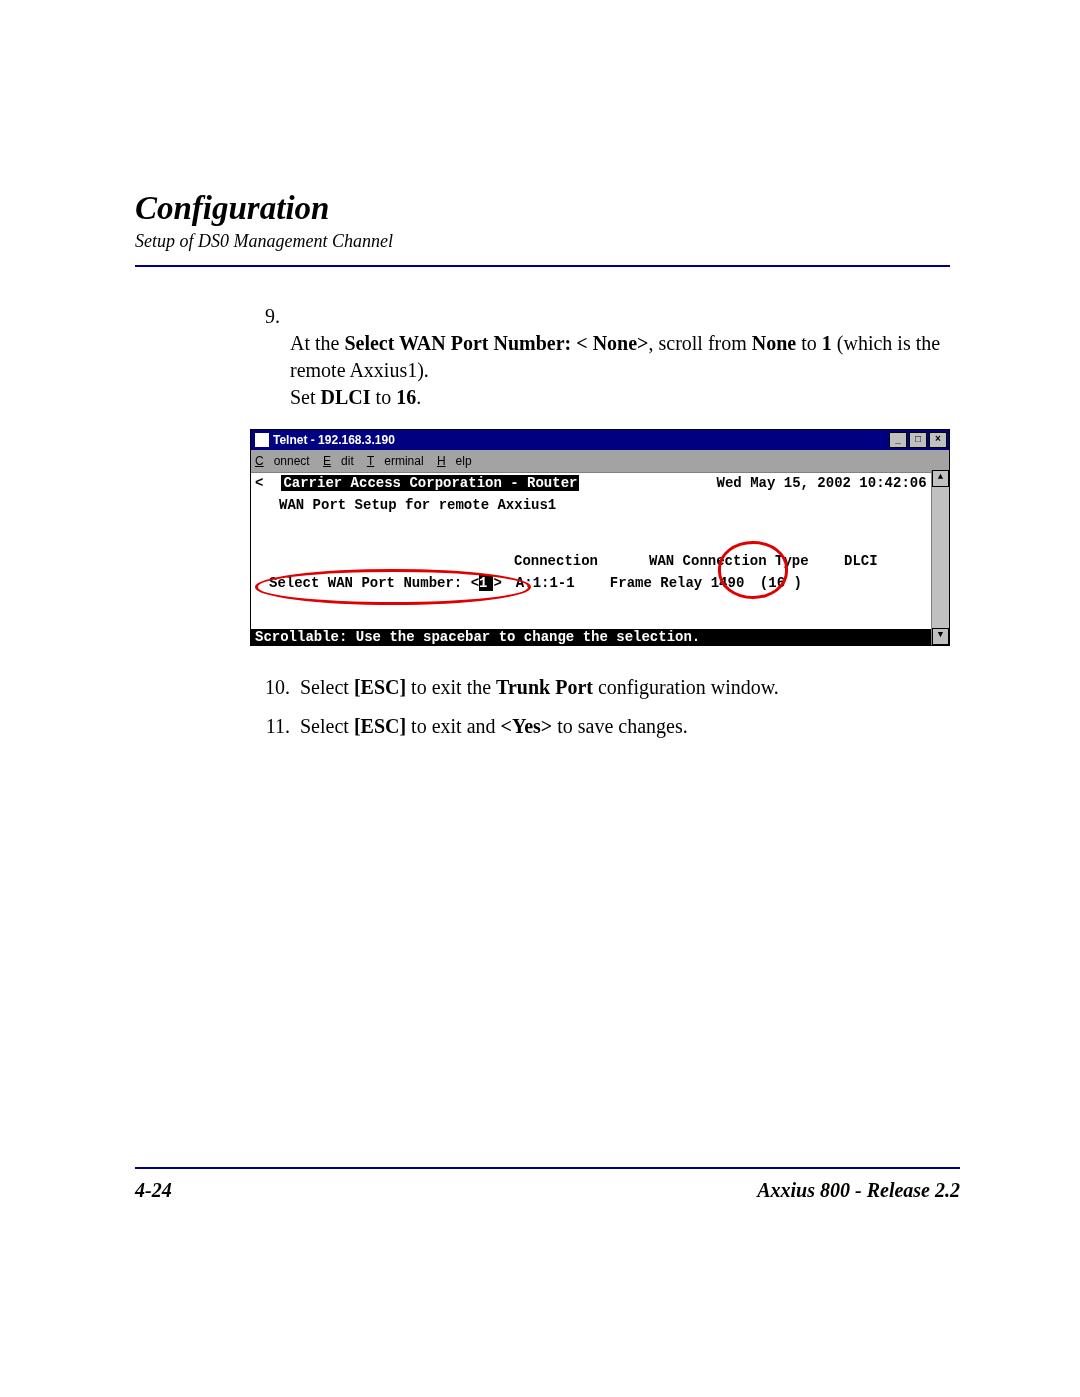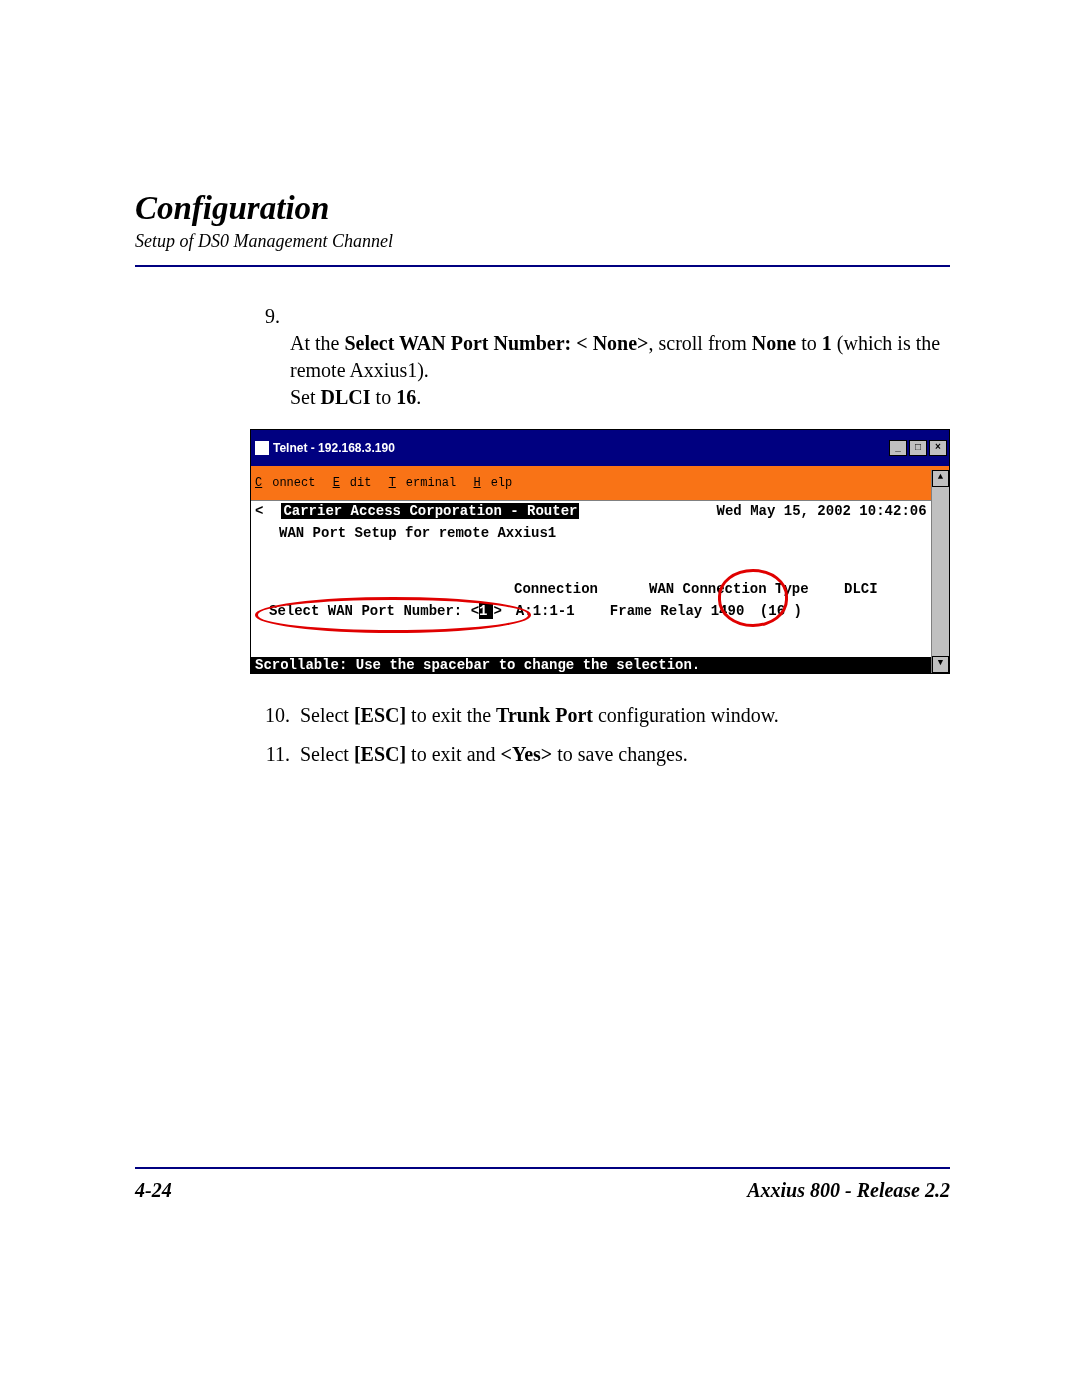--- a/index.html
+++ b/index.html
@@ -60,21 +60,21 @@
     background: #c0c0c0;
     font-family: "Courier New", monospace;
     font-size: 14px;
     position: relative;
   }
   .titlebar {
     background: #000080;
     color: #fff;
     display: flex;
     align-items: center;
-    height: 36px;
+    height: 20px;
     padding: 0 2px 0 4px;
     font-family: Tahoma, Arial, sans-serif;
     font-size: 12px;
     font-weight: bold;
   }
   .titlebar .icon {
     width: 14px;
     height: 14px;
     background: #fff;
     margin-right: 4px;
@@ -88,24 +88,24 @@
     border:1px solid #000;
     margin-left:2px;
     text-align:center;
     color:#000;
     font-weight:bold;
     font-size:10px;
     line-height:12px;
     font-family: Arial, sans-serif;
   }
   .menubar {
-    background: #f97316;
-    font-family: Liberation Mono, monospace;
+    background: #a3a3a3;
+    font-family: Liberation Sans, sans-serif;
     font-size: 12px;
-    padding: 10px 4px;
+    padding: 4px 4px;
     border-bottom: 1px solid #808080;
   }
   .menubar span { margin-right: 10px; }
   .menubar .ul { text-decoration: underline; }
 
   .term {
     background: #fff;
     color: #000;
     padding: 0;
     position: relative;
@@ -169,21 +169,21 @@
     border:3px solid #e00000;
     border-radius:50%/50%;
     pointer-events:none;
   }
   .circ1 { left:4px; top:96px; width:270px; height:30px; border-radius:140px/18px;}
   .circ2 { left:467px; top:68px; width:64px; height:52px; border-radius:36px/28px;}
 
   .footer {
     position:absolute;
     left:135px;
-    right:130px;
+    right:120px;
     bottom:195px;
   }
   .footer .rule2 {
     height:2px;
     background:#000080;
     margin-bottom:10px;
   }
   .footer-row {
     display:flex;
     font-style:italic;

